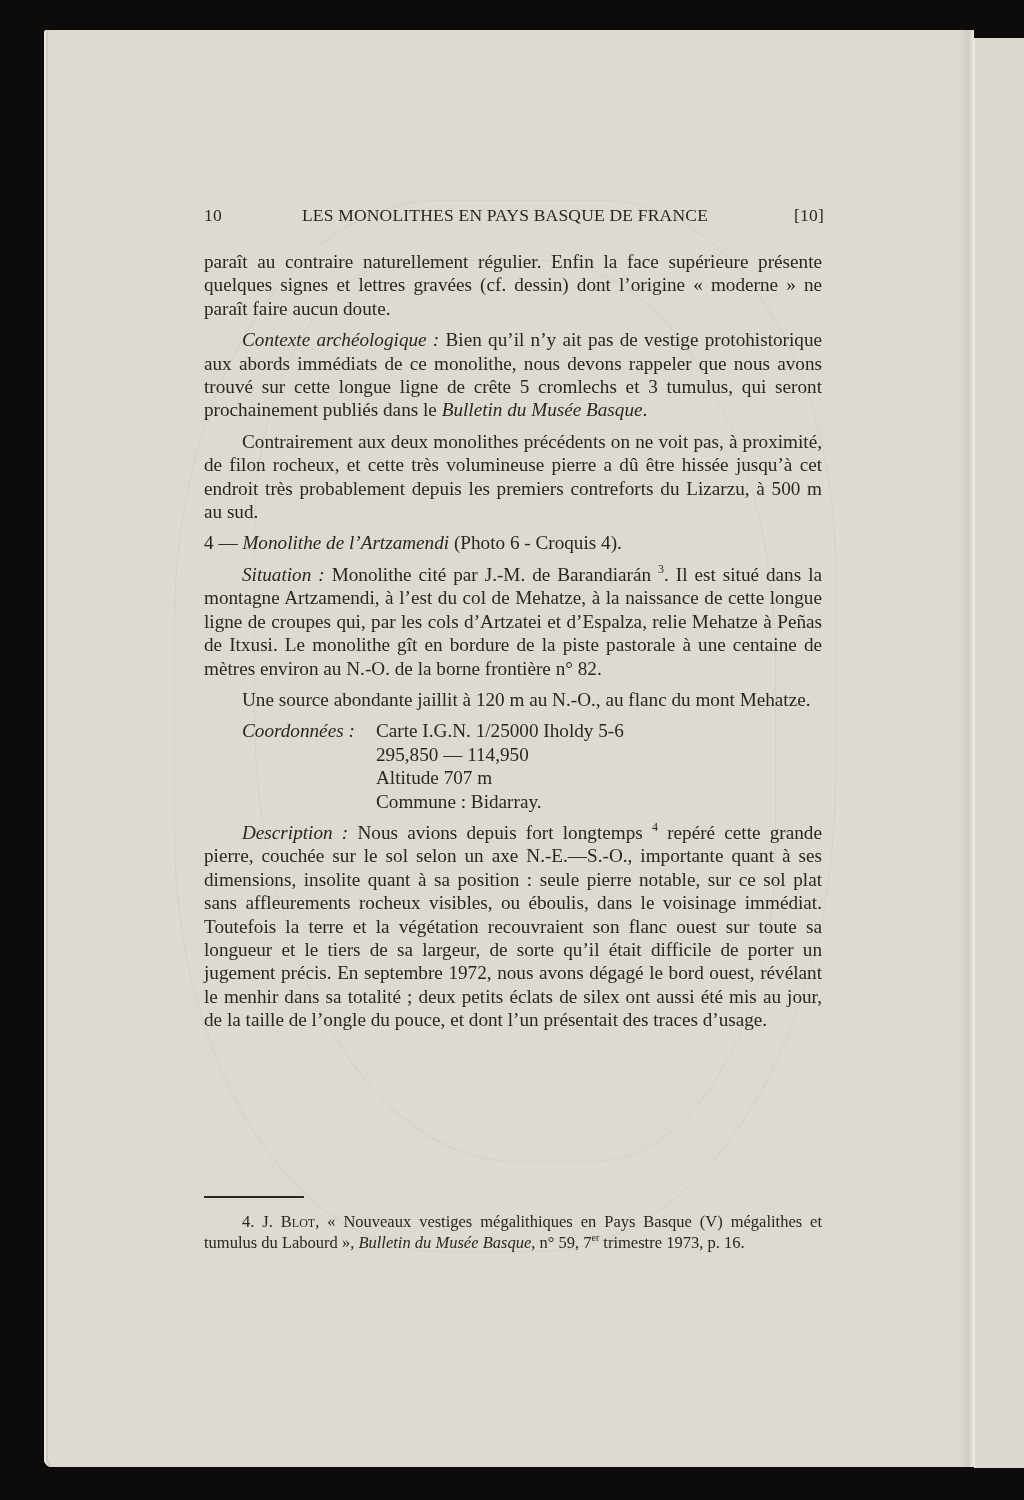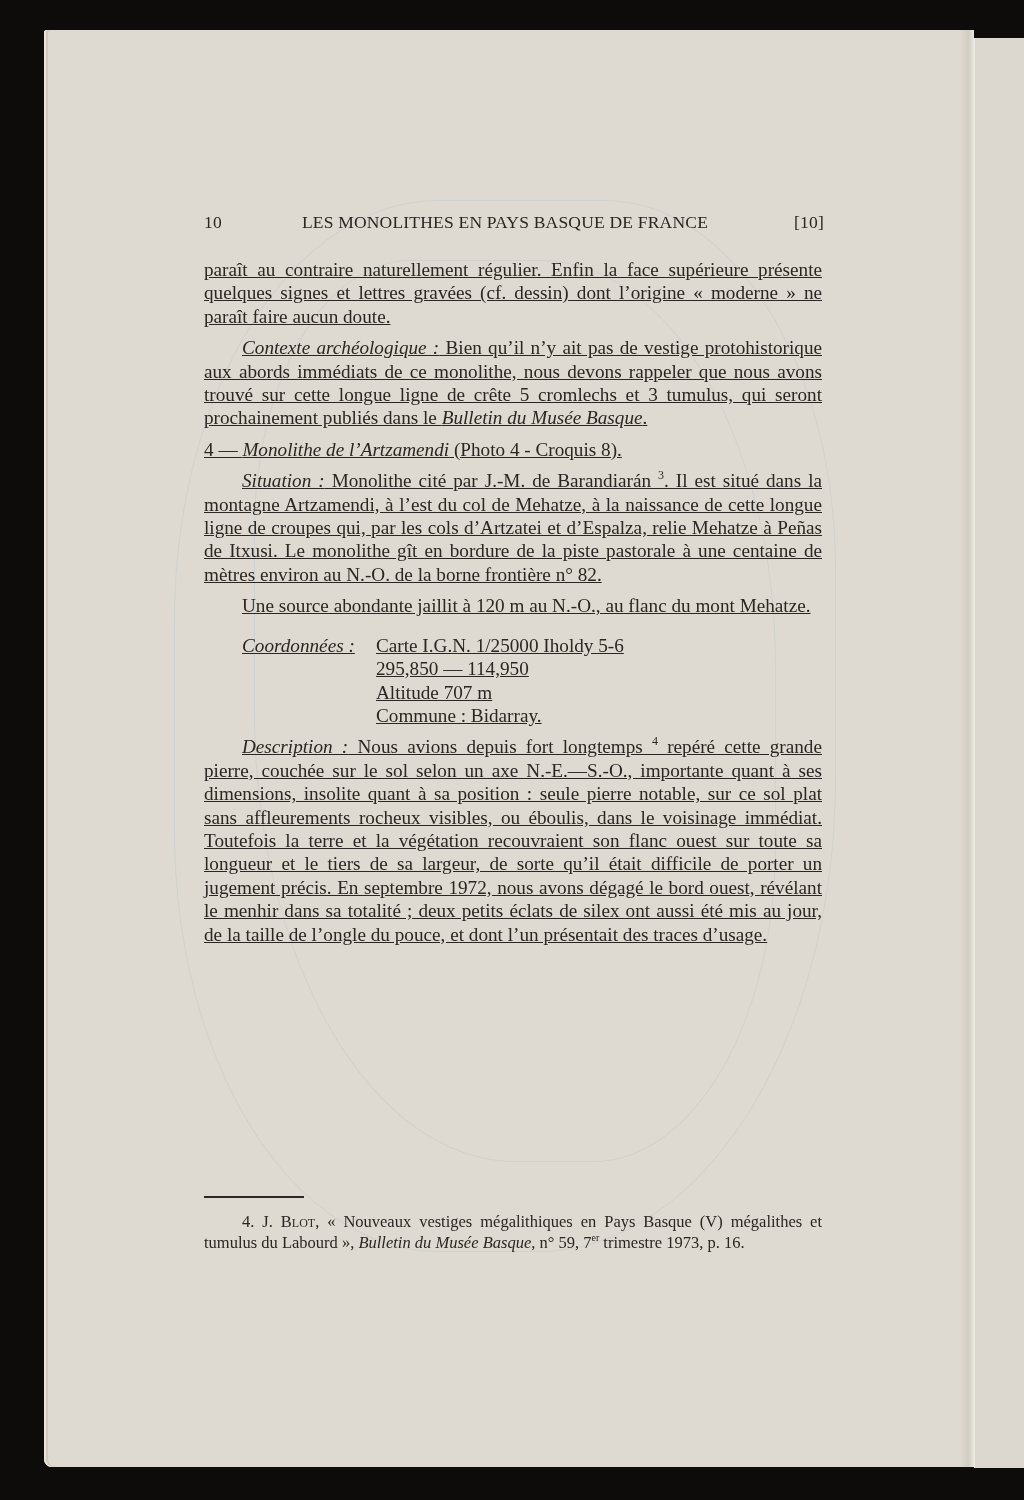--- a/index.html
+++ b/index.html
@@ -45,61 +45,60 @@
     }
     .ghost {
       position: absolute;
       border: 1.5px solid rgba(150,170,190,0.18);
       border-radius: 40% 35% 45% 40%;
       pointer-events: none;
     }
     .running-head {
       position: absolute;
       left: 204px;
-      top: 212px;
+      top: 205px;
       width: 620px;
       font-size: 17.5px;
       letter-spacing: 0.2px;
       display: flex;
       justify-content: space-between;
       align-items: flex-start;
     }
     .running-head .title {
       flex: 1;
       text-align: center;
       padding-left: 12px;
       padding-right: 18px;
     }
     .body-text {
       position: absolute;
       left: 204px;
-      top: 258px;
+      top: 250px;
       width: 618px;
       font-size: 19.2px;
       line-height: 23.4px;
       text-align: justify;
       hyphens: manual;
-      text-decoration: underline;
     }
     .body-text p {
       margin: 0 0 8px 0;
     }
     .indent {
       text-indent: 38px;
     }
     .no-indent { text-indent: 0; }
     i, .it { font-style: italic; }
     sup {
       font-size: 12px;
       vertical-align: 8px;
       line-height: 0;
     }
     .coords {
       display: flex;
-      margin: 16px 0 8px 0;
+      margin: 8px 0 8px 0;
     }
     .coords .label {
       width: 172px;
       padding-left: 38px;
       box-sizing: border-box;
       font-style: italic;
       flex: none;
     }
     .coords .lines div {
       white-space: nowrap;
@@ -141,22 +140,23 @@
   <span>10</span>
   <span class="title">LES MONOLITHES EN PAYS BASQUE DE FRANCE</span>
   <span>[10]</span>
 </div>
 
 <div class="body-text">
   <p class="no-indent">paraît au contraire naturellement régulier. Enfin la face supérieure présente quelques signes et lettres gravées (cf. dessin) dont l’origine « moderne » ne paraît faire aucun doute.</p>
 
   <p class="indent"><span class="it">Contexte archéologique :</span><span> Bien qu’il n’y ait pas de vestige proto­historique aux abords immédiats de ce monolithe, nous devons rap­peler que nous avons trouvé sur cette longue ligne de crête 5 crom­lechs et 3 tumulus, qui seront prochainement publiés dans le </span><span class="it">Bulletin du Musée Basque</span><span>.</span></p>
 
+  <p class="indent">Contrairement aux deux monolithes précédents on ne voit pas, à proximité, de filon rocheux, et cette très volumineuse pierre a dû être hissée jusqu’à cet endroit très probablement depuis les premiers con­treforts du Lizarzu, à 500 m au sud.</p>
 
-  <p class="no-indent"><span>4 — </span><span class="it">Monolithe de l’Artzamendi</span><span> (Photo 4 - Croquis 8).</span></p>
+  <p class="no-indent"><span>4 — </span><span class="it">Monolithe de l’Artzamendi</span><span> (Photo 6 - Croquis 4).</span></p>
 
   <p class="indent"><span class="it">Situation :</span><span> Monolithe cité par J.-M. de Barandiarán </span><sup>3</sup><span>. Il est situé dans la montagne Artzamendi, à l’est du col de Mehatze, à la naissance de cette longue ligne de croupes qui, par les cols d’Artzatei et d’Es­palza, relie Mehatze à Peñas de Itxusi. Le monolithe gît en bordure de la piste pastorale à une centaine de mètres environ au N.-O. de la borne frontière n° 82.</span></p>
 
   <p class="indent">Une source abondante jaillit à 120 m au N.-O., au flanc du mont Mehatze.</p>
 
   <div class="coords">
     <div class="label">Coordonnées :</div>
     <div class="lines">
       <div>Carte I.G.N. 1/25000 Iholdy 5-6</div>
       <div>295,850 — 114,950</div>

